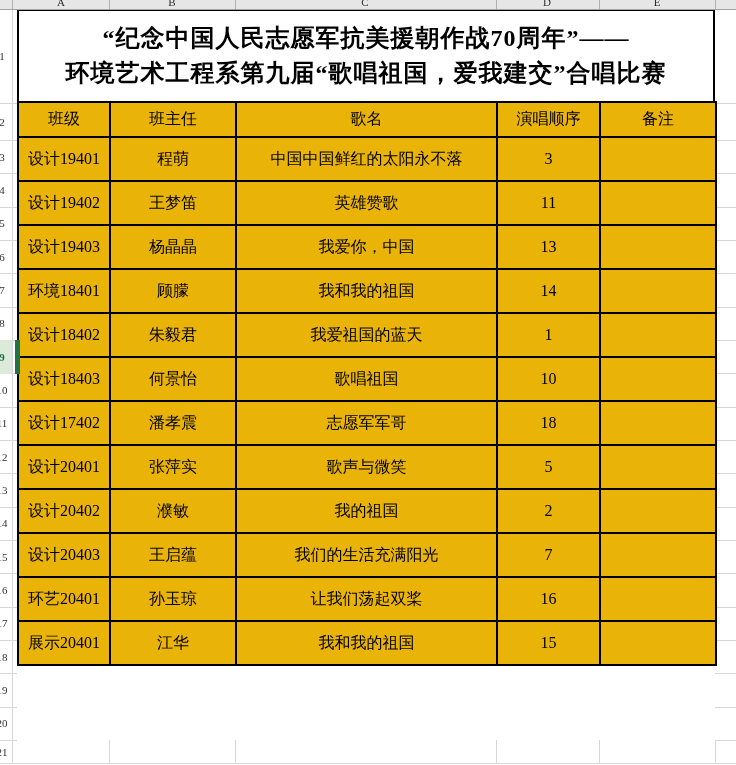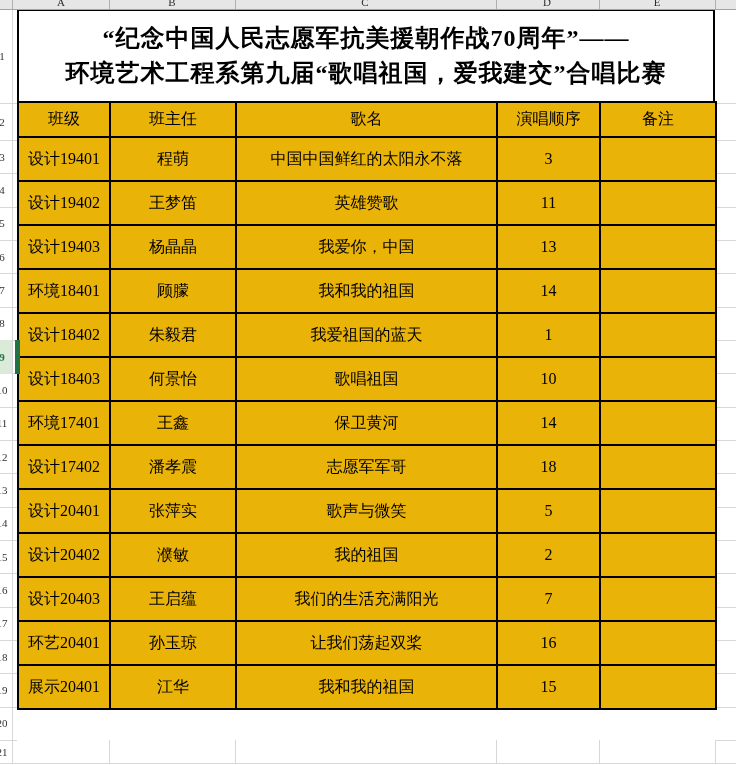--- a/index.html
+++ b/index.html
@@ -210,27 +210,20 @@
           <td></td>
         </tr>
         <tr>
           <td>设计18403</td>
           <td>何景怡</td>
           <td>歌唱祖国</td>
           <td>10</td>
           <td></td>
         </tr>
         <tr>
-          <td>环境17401</td>
-          <td>王鑫</td>
-          <td>保卫黄河</td>
-          <td>14</td>
-          <td></td>
-        </tr>
-        <tr>
           <td>设计17402</td>
           <td>潘孝震</td>
           <td>志愿军军哥</td>
           <td>18</td>
           <td></td>
         </tr>
         <tr>
           <td>设计20401</td>
           <td>张萍实</td>
           <td>歌声与微笑</td>

